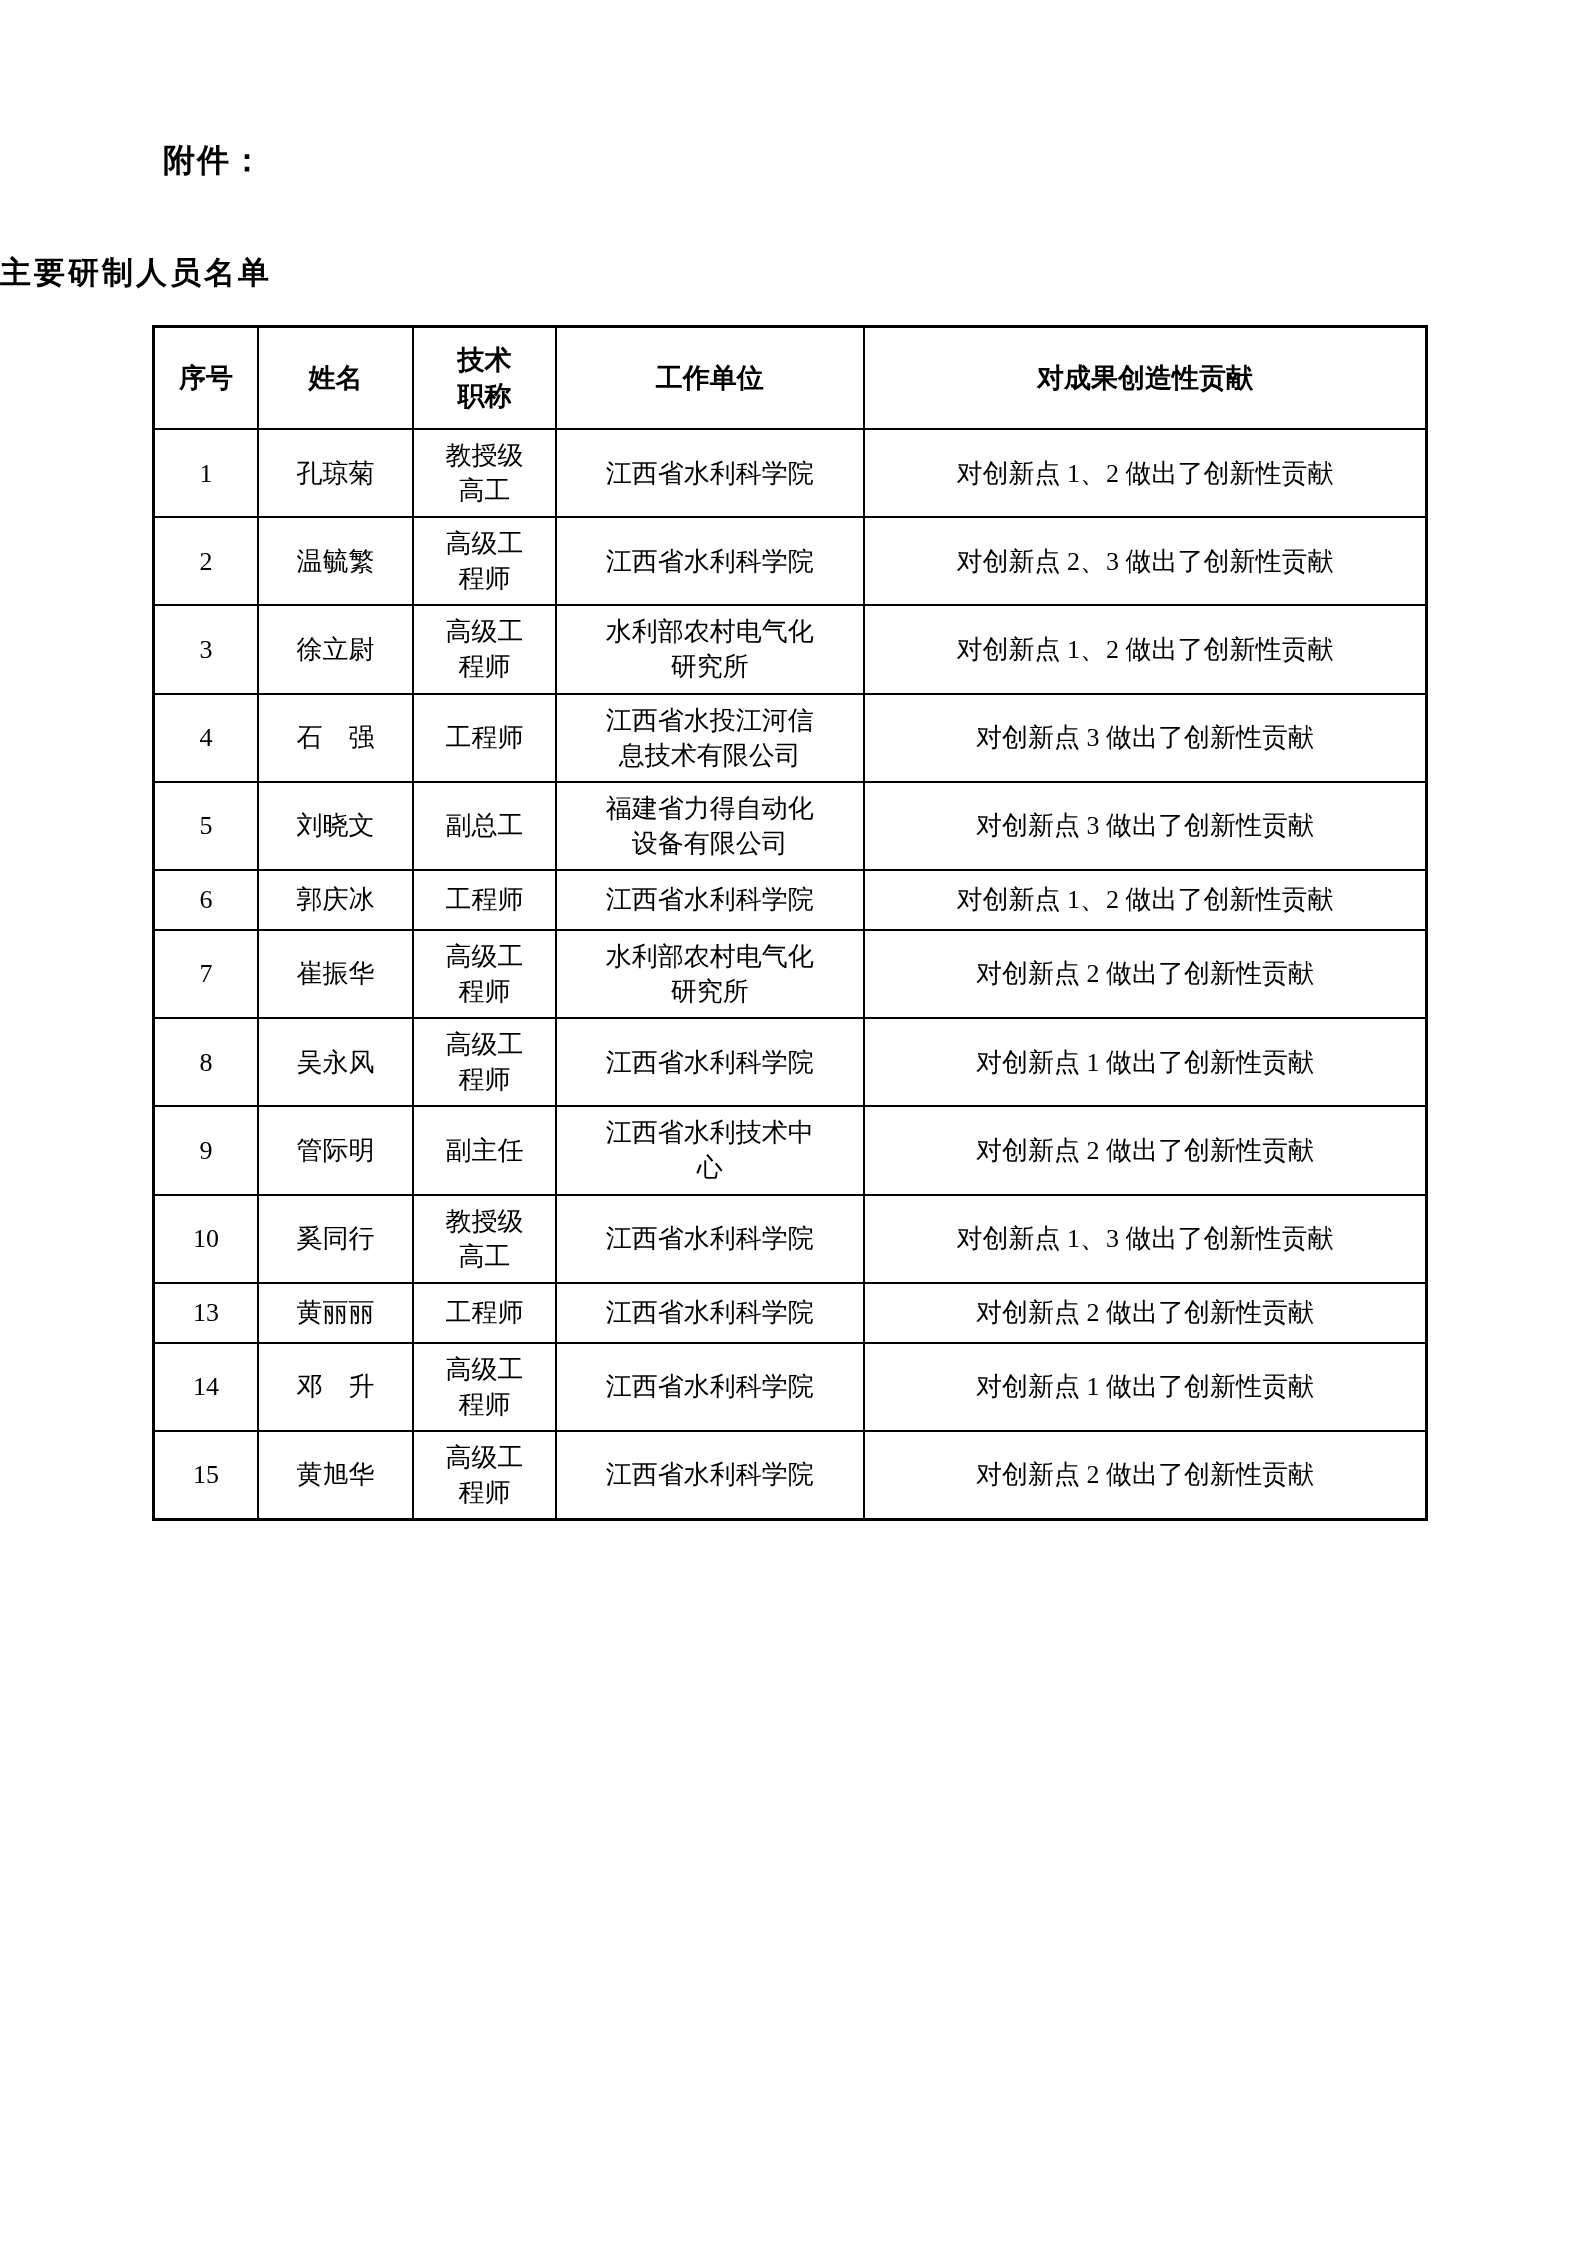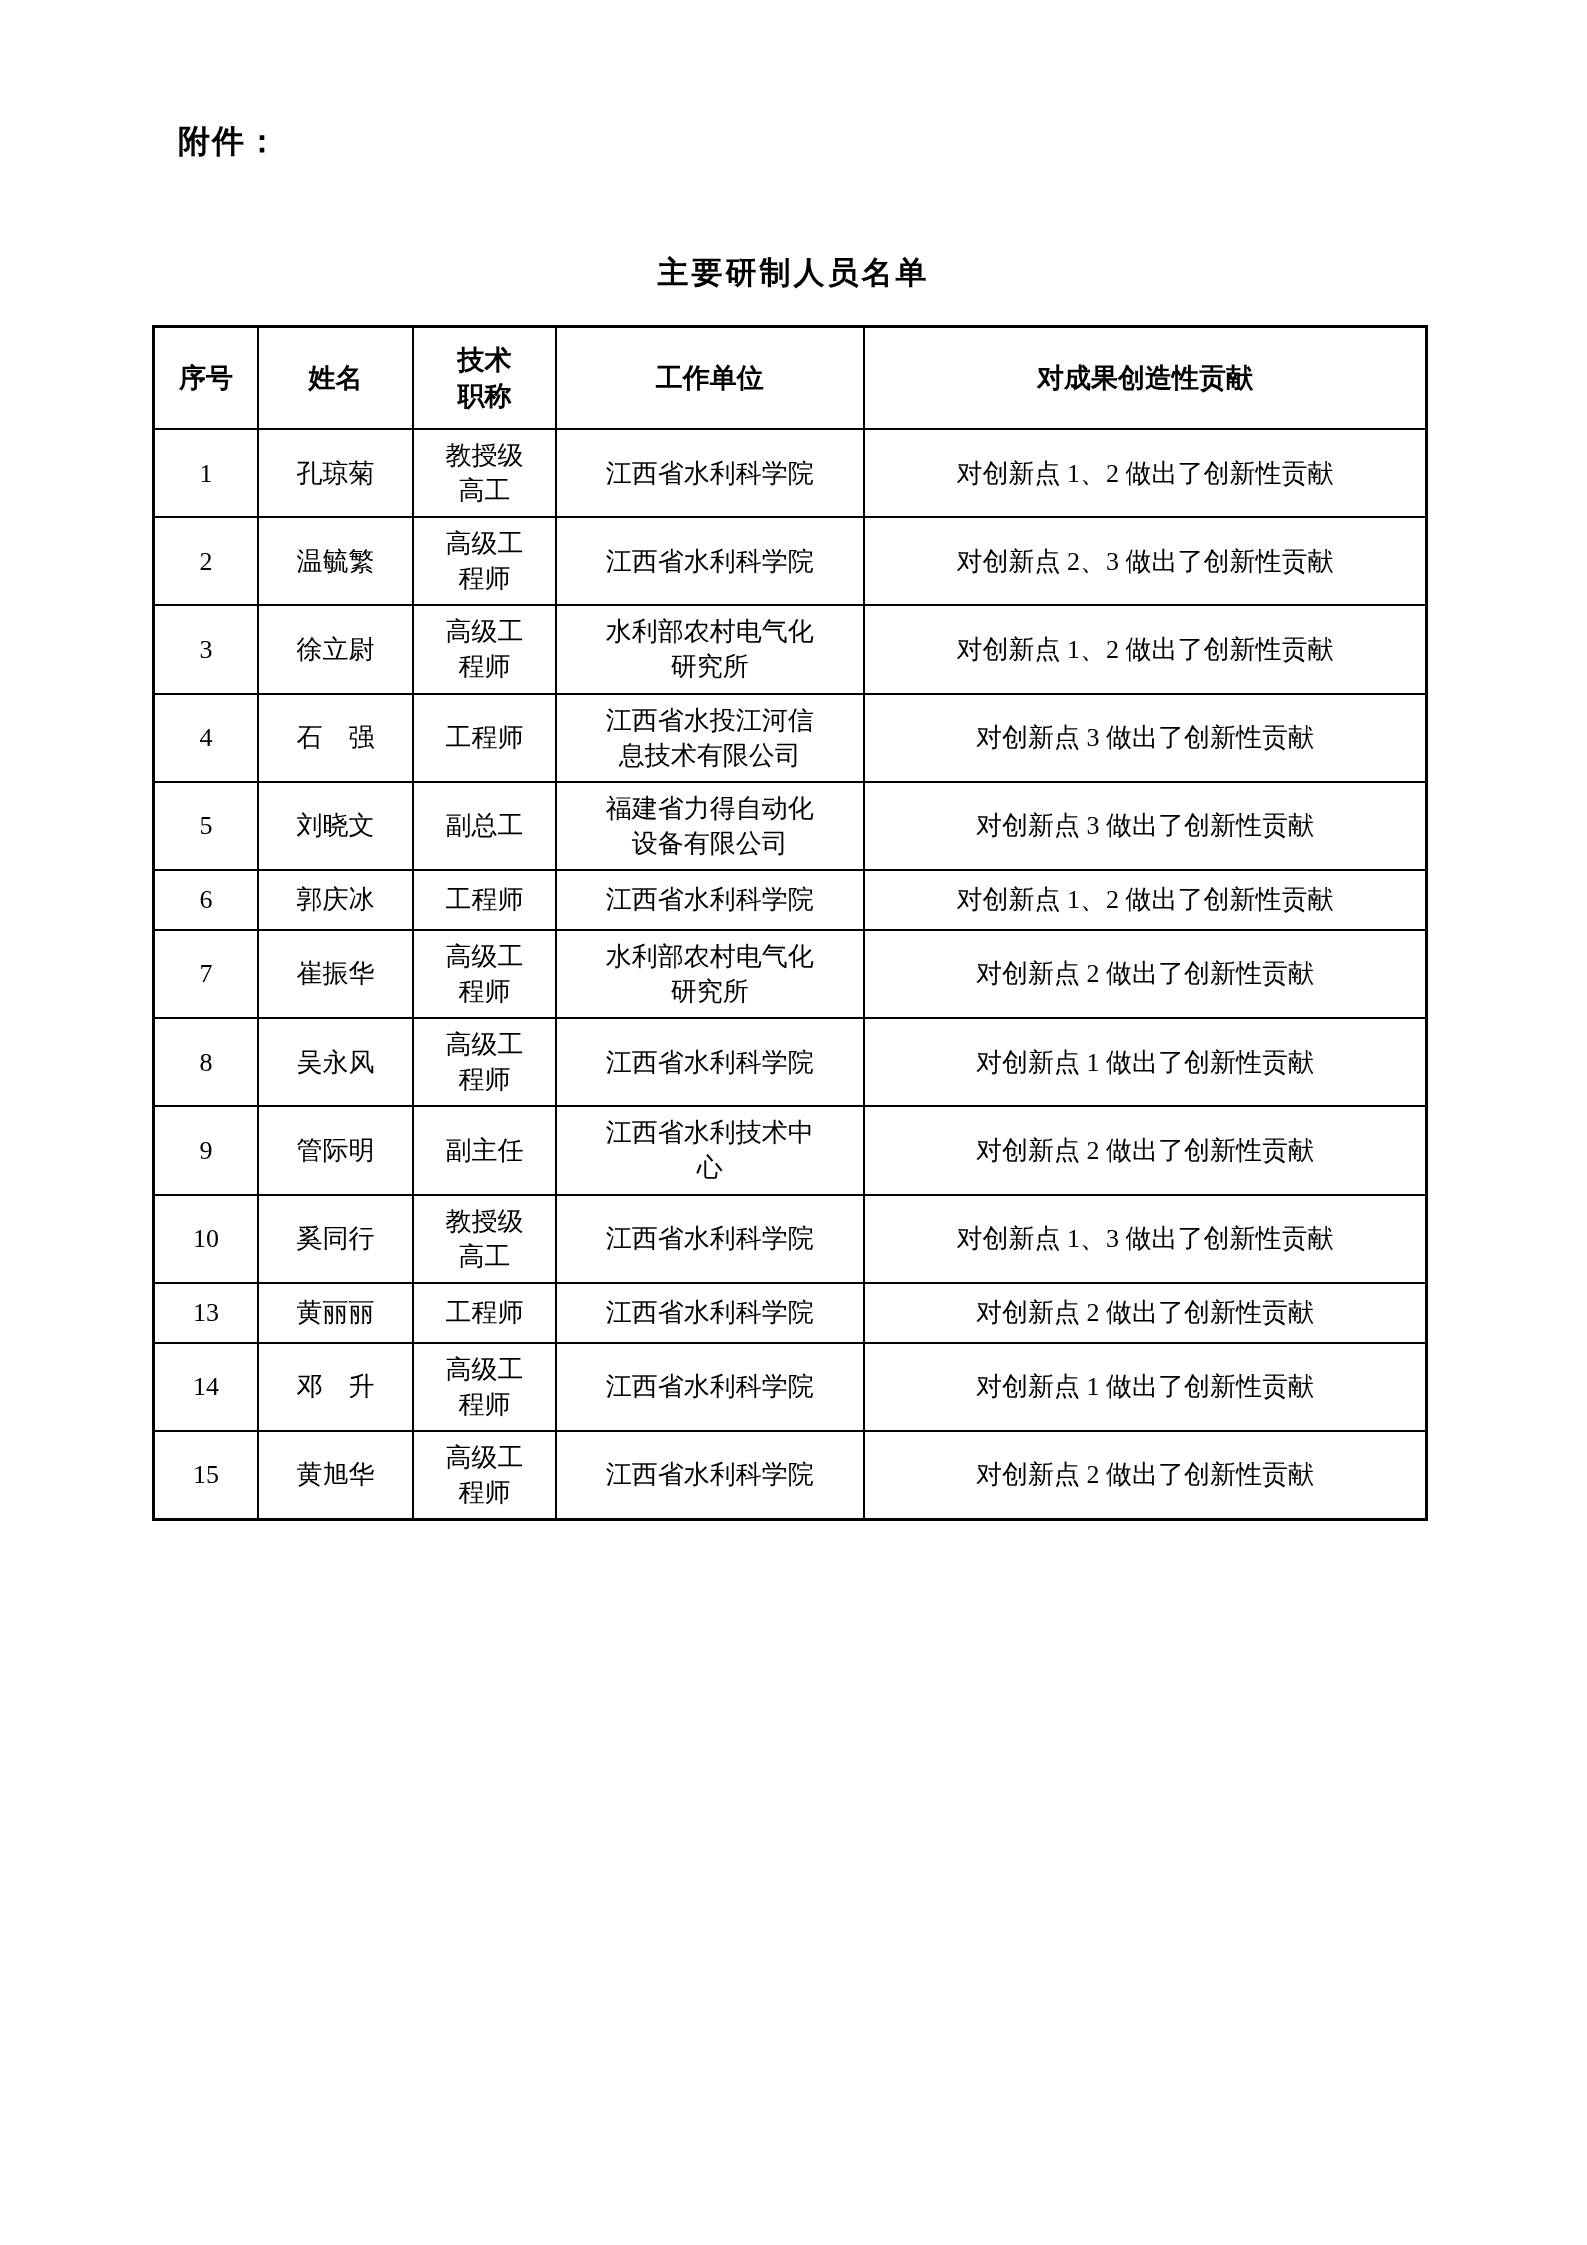--- a/index.html
+++ b/index.html
@@ -11,33 +11,32 @@
     position: relative;
     width: 1587px;
     height: 2245px;
     background: #ffffff;
     color: #000000;
     font-family: "Liberation Serif", "DejaVu Serif", serif;
     box-sizing: border-box;
   }
   .attachment-label {
     position: absolute;
-    top: 120px;
+    top: 139px;
     left: 163px;
     font-size: 32px;
     font-weight: bold;
     letter-spacing: 2px;
-    margin-left: 15px;
   }
   .doc-title {
     position: absolute;
     top: 252px;
     left: 0;
     width: 100%;
-    text-align: center;
+    text-align: left;
     font-size: 31px;
     font-weight: bold;
     letter-spacing: 3px;
   }
   .table-wrap {
     position: absolute;
     top: 325px;
     left: 152px;
     width: 1276px;
   }

